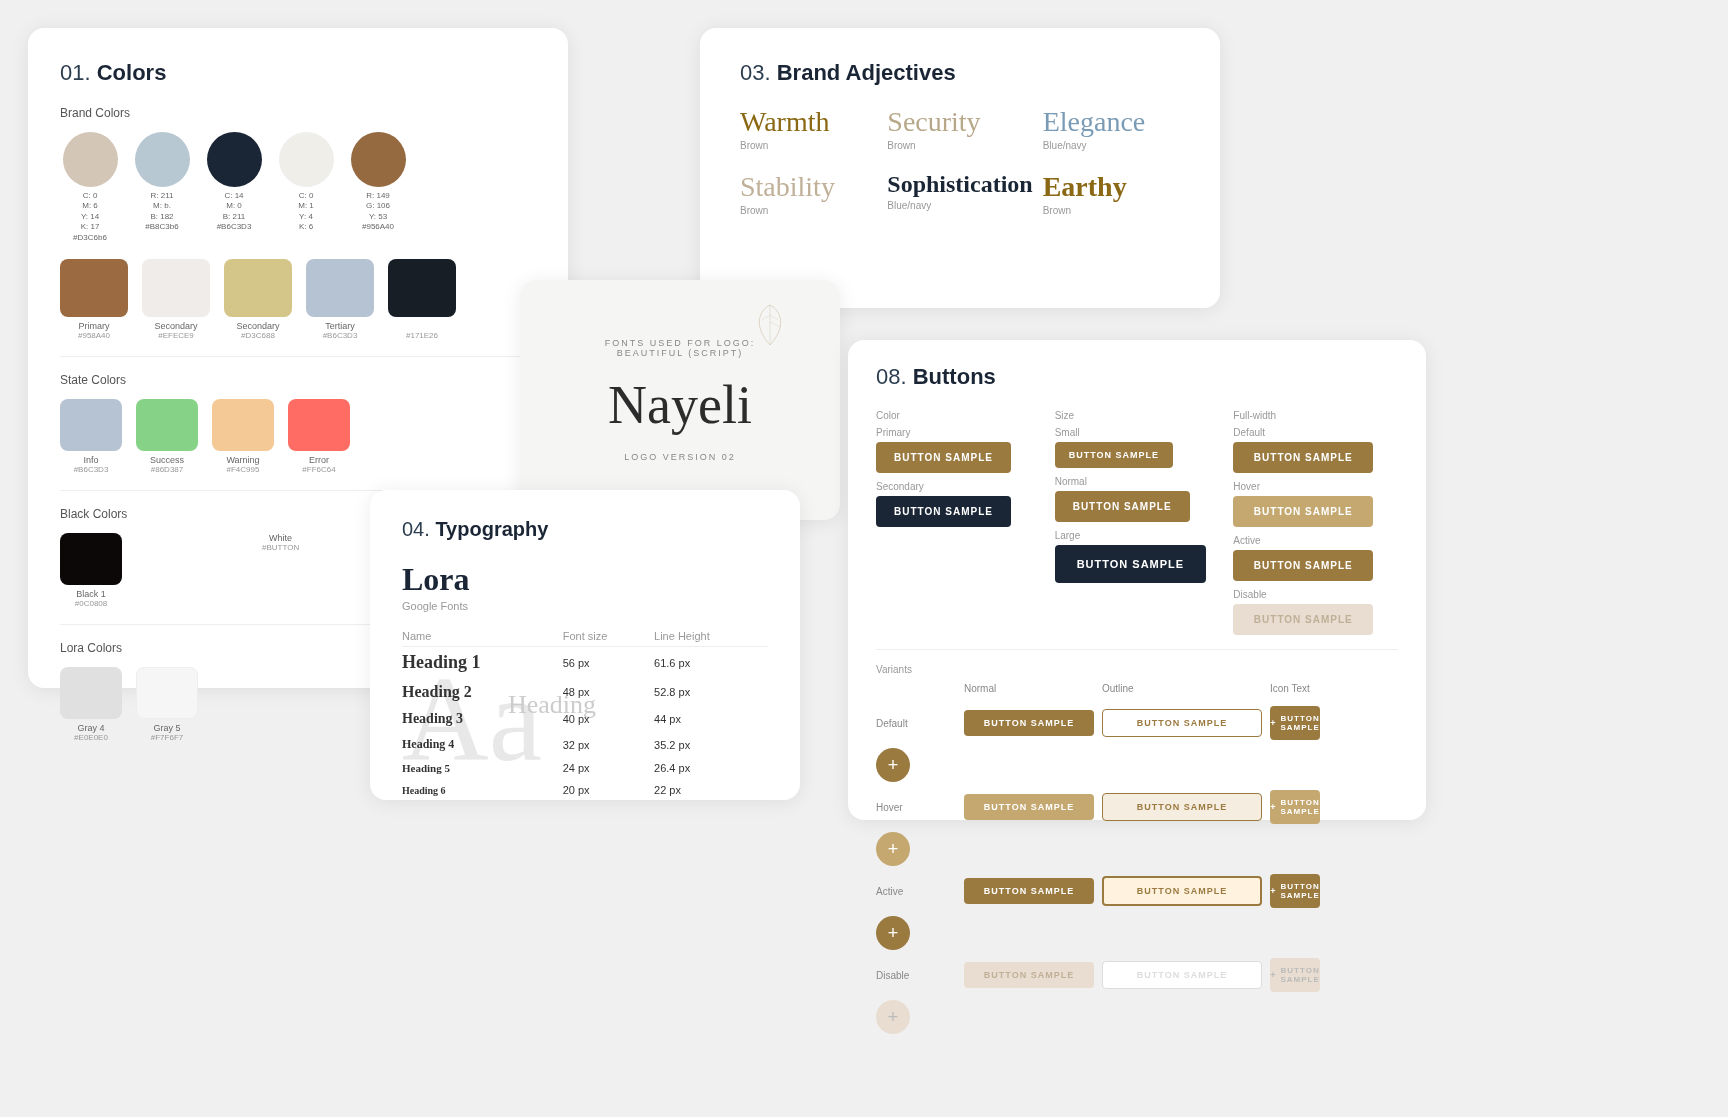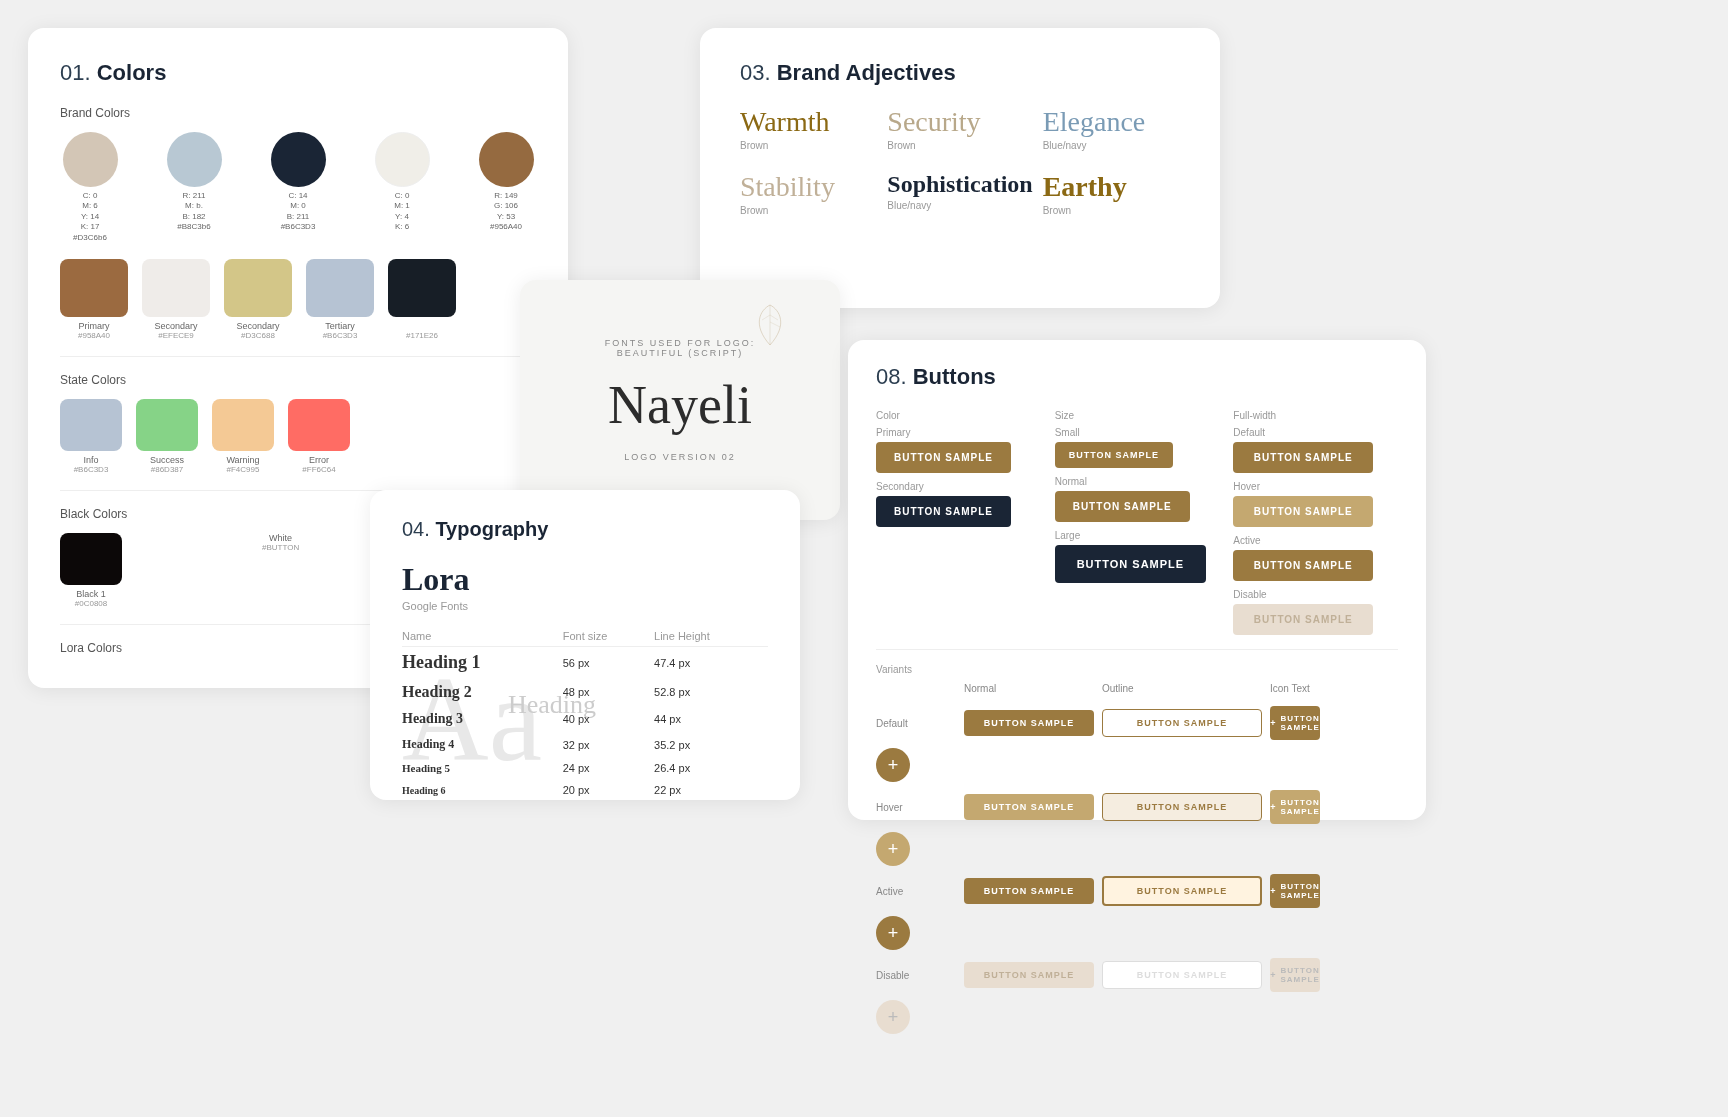--- a/index.html
+++ b/index.html
@@ -82,21 +82,20 @@
       color: #555;
       font-family: Arial, sans-serif;
       margin-bottom: 12px;
     }
 
     .color-row {
       display: flex;
       gap: 12px;
       align-items: flex-start;
       margin-bottom: 8px;
-      justify-content: space-between;
     }
 
     .color-circle-wrap {
       display: flex;
       flex-direction: column;
       align-items: center;
       width: 60px;
     }
 
     .color-circle {
@@ -443,20 +442,32 @@
     </div>
     <div style="margin-left:100px;">
       <div class="color-swatch-label">White</div>
       <div class="color-swatch-hex">#BUTTON</div>
     </div>
   </div>
 
   <hr class="divider">
 
   <div class="color-section-label">Lora Colors</div>
+  <div class="state-row">
+    <div class="color-swatch-wrap">
+      <div class="color-swatch" style="background:#E0E0E0;width:62px;height:52px;"></div>
+      <div class="color-swatch-label">Gray 4</div>
+      <div class="color-swatch-hex">#E0E0E0</div>
+    </div>
+    <div class="color-swatch-wrap">
+      <div class="color-swatch" style="background:#F7F6F7;width:62px;height:52px;border:1px solid #eee;"></div>
+      <div class="color-swatch-label">Gray 5</div>
+      <div class="color-swatch-hex">#F7F6F7</div>
+    </div>
+  </div>
 </div>
 
 <div class="card" id="card-brand">
   <div class="section-num">
     <span>03.</span>
     <strong>Brand Adjectives</strong>
   </div>
   <div class="adj-grid">
     <div class="adj-item">
       <span class="adj-word adj-warmth">Warmth</span>
@@ -520,21 +531,21 @@
         <tr>
           <th>Name</th>
           <th>Font size</th>
           <th>Line Height</th>
         </tr>
       </thead>
       <tbody>
         <tr>
           <td class="h1-size">Heading 1</td>
           <td>56 px</td>
-          <td>47.4 px</td>
+          <td>61.6 px</td>
         </tr>
         <tr>
           <td class="h2-size">Heading 2</td>
           <td>48 px</td>
           <td>52.8 px</td>
         </tr>
         <tr>
           <td class="h3-size">Heading 3</td>
           <td>40 px</td>
           <td>44 px</td>

